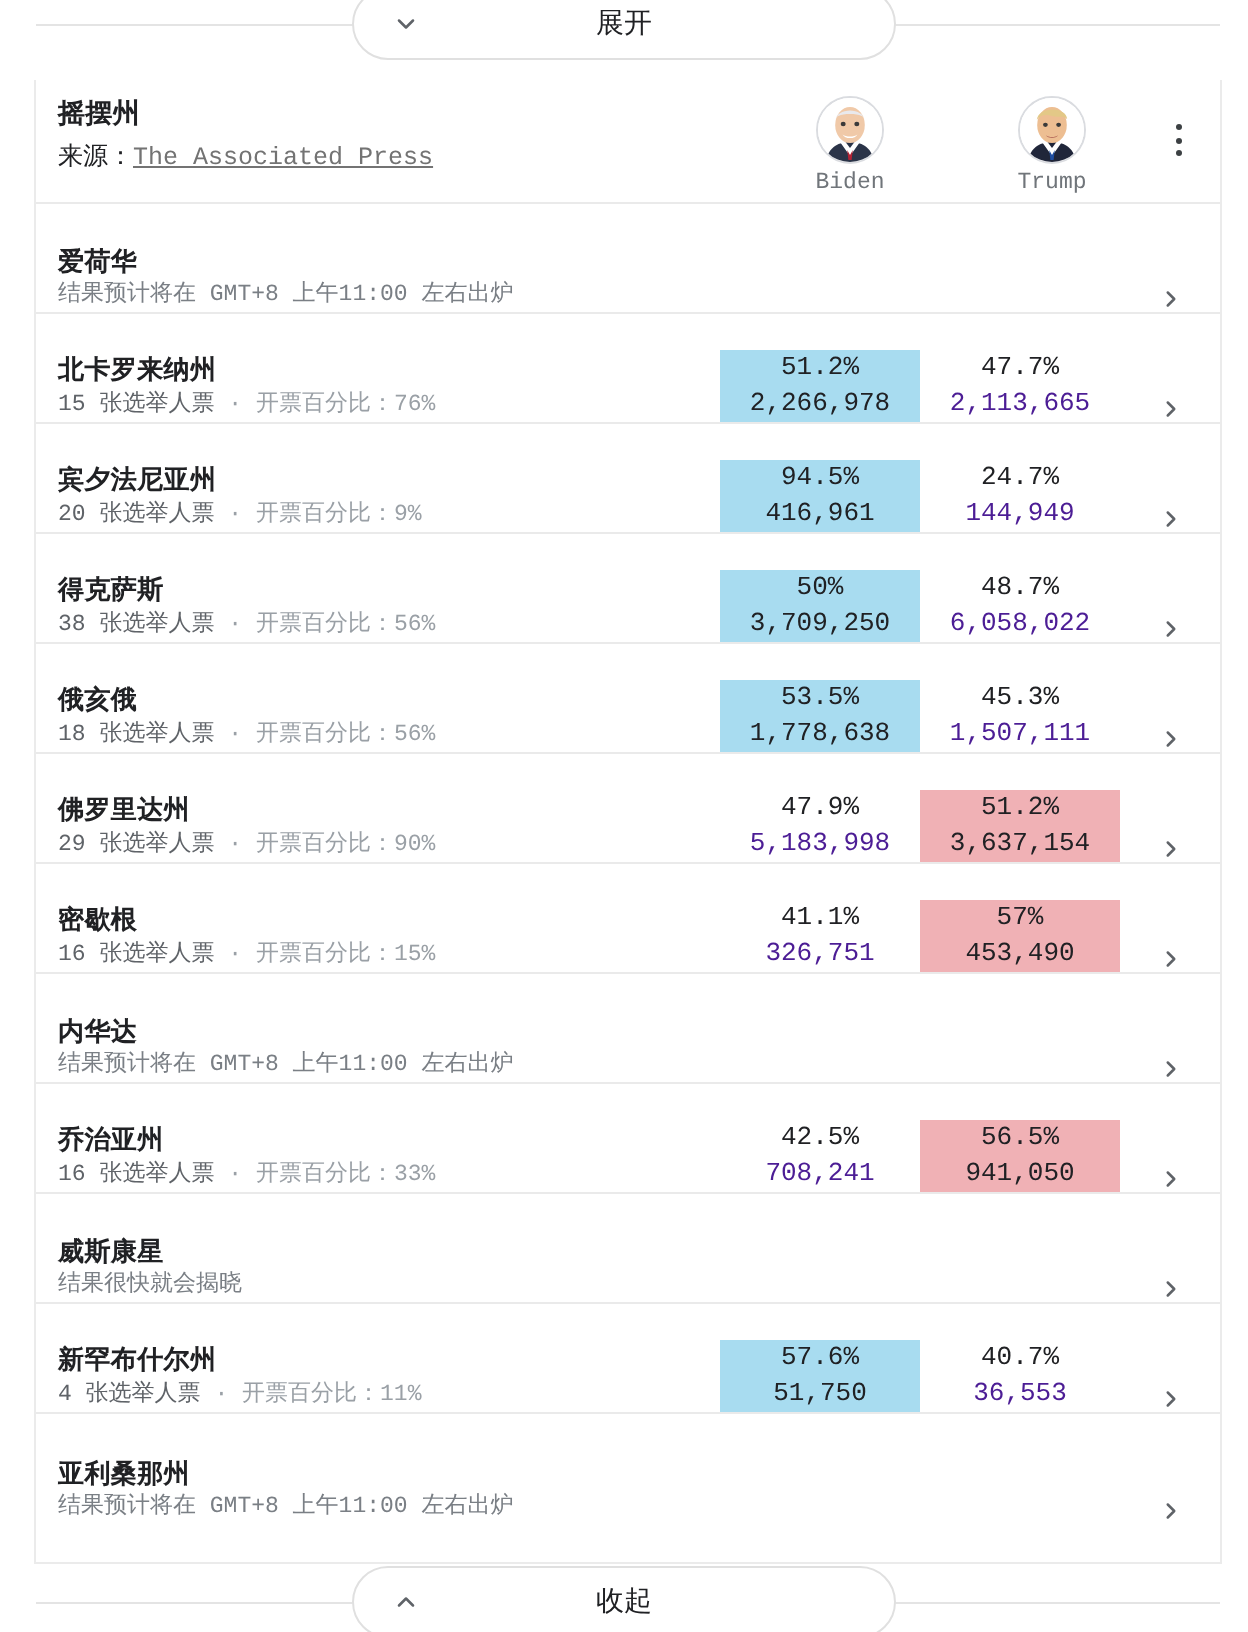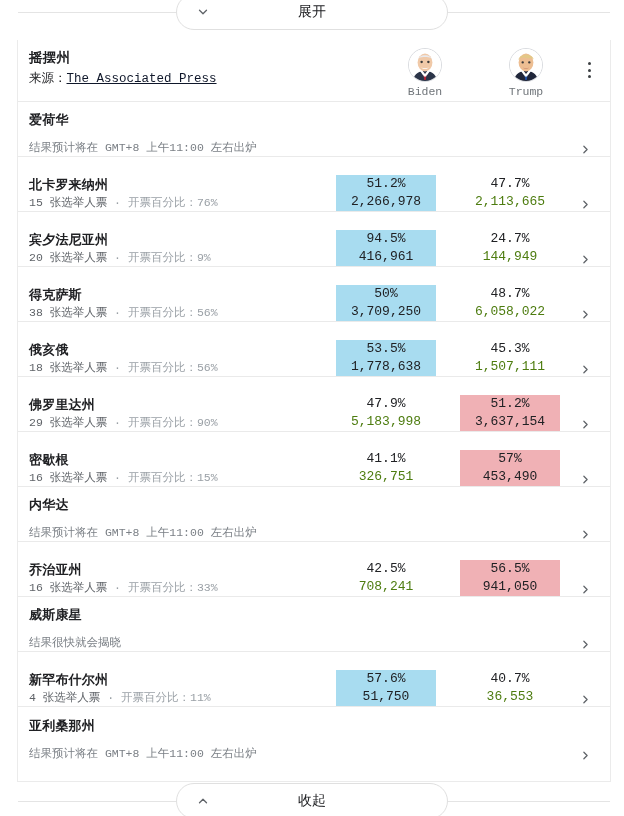--- a/index.html
+++ b/index.html
@@ -93,21 +93,21 @@
     line-height: 18px;
     letter-spacing: .2px;
   }
   .header-source {
     font-size: 12.5px;
     color: #202124;
     line-height: 18px;
     margin-top: 2px;
   }
   .header-source a {
-    color: #0f172a;
+    color: #737373;
     text-decoration: underline;
   }
 
   .cand {
     position: absolute;
     top: 8px;
     width: 64px;
     text-align: center;
   }
   #cand-0 { left: 375px; }
@@ -177,34 +177,33 @@
     font-size: 11.5px;
     color: #5f6368;
     line-height: 16px;
     margin-top: 1px;
   }
   .state-sub .muted { color: #9aa0a6; }
   .state-note {
     font-size: 11.5px;
     color: #7a7f85;
     line-height: 16px;
-    margin-top: 11px;
+    margin-top: 0;
   }
 
   .cell {
     width: 100px;
     display: flex;
     flex-direction: column;
     align-items: center;
     justify-content: center;
     font-size: 13px;
-    margin-left: 24px;
   }
   .cell .pct { color: #202124; line-height: 18px; }
-  .cell .votes { color: #4d7c0f; line-height: 18px; }
+  .cell .votes { color: #4c1d95; line-height: 18px; }
   .cell.lead-blue { background: #a8dcf0; }
   .cell.lead-blue .pct, .cell.lead-blue .votes { color: #202124; }
   .cell.lead-red  { background: #f0b1b5; }
   .cell.lead-red .pct, .cell.lead-red .votes { color: #202124; }
 
   .row-chevron {
     width: 50px;
     display: flex;
     align-items: center;
     justify-content: center;

